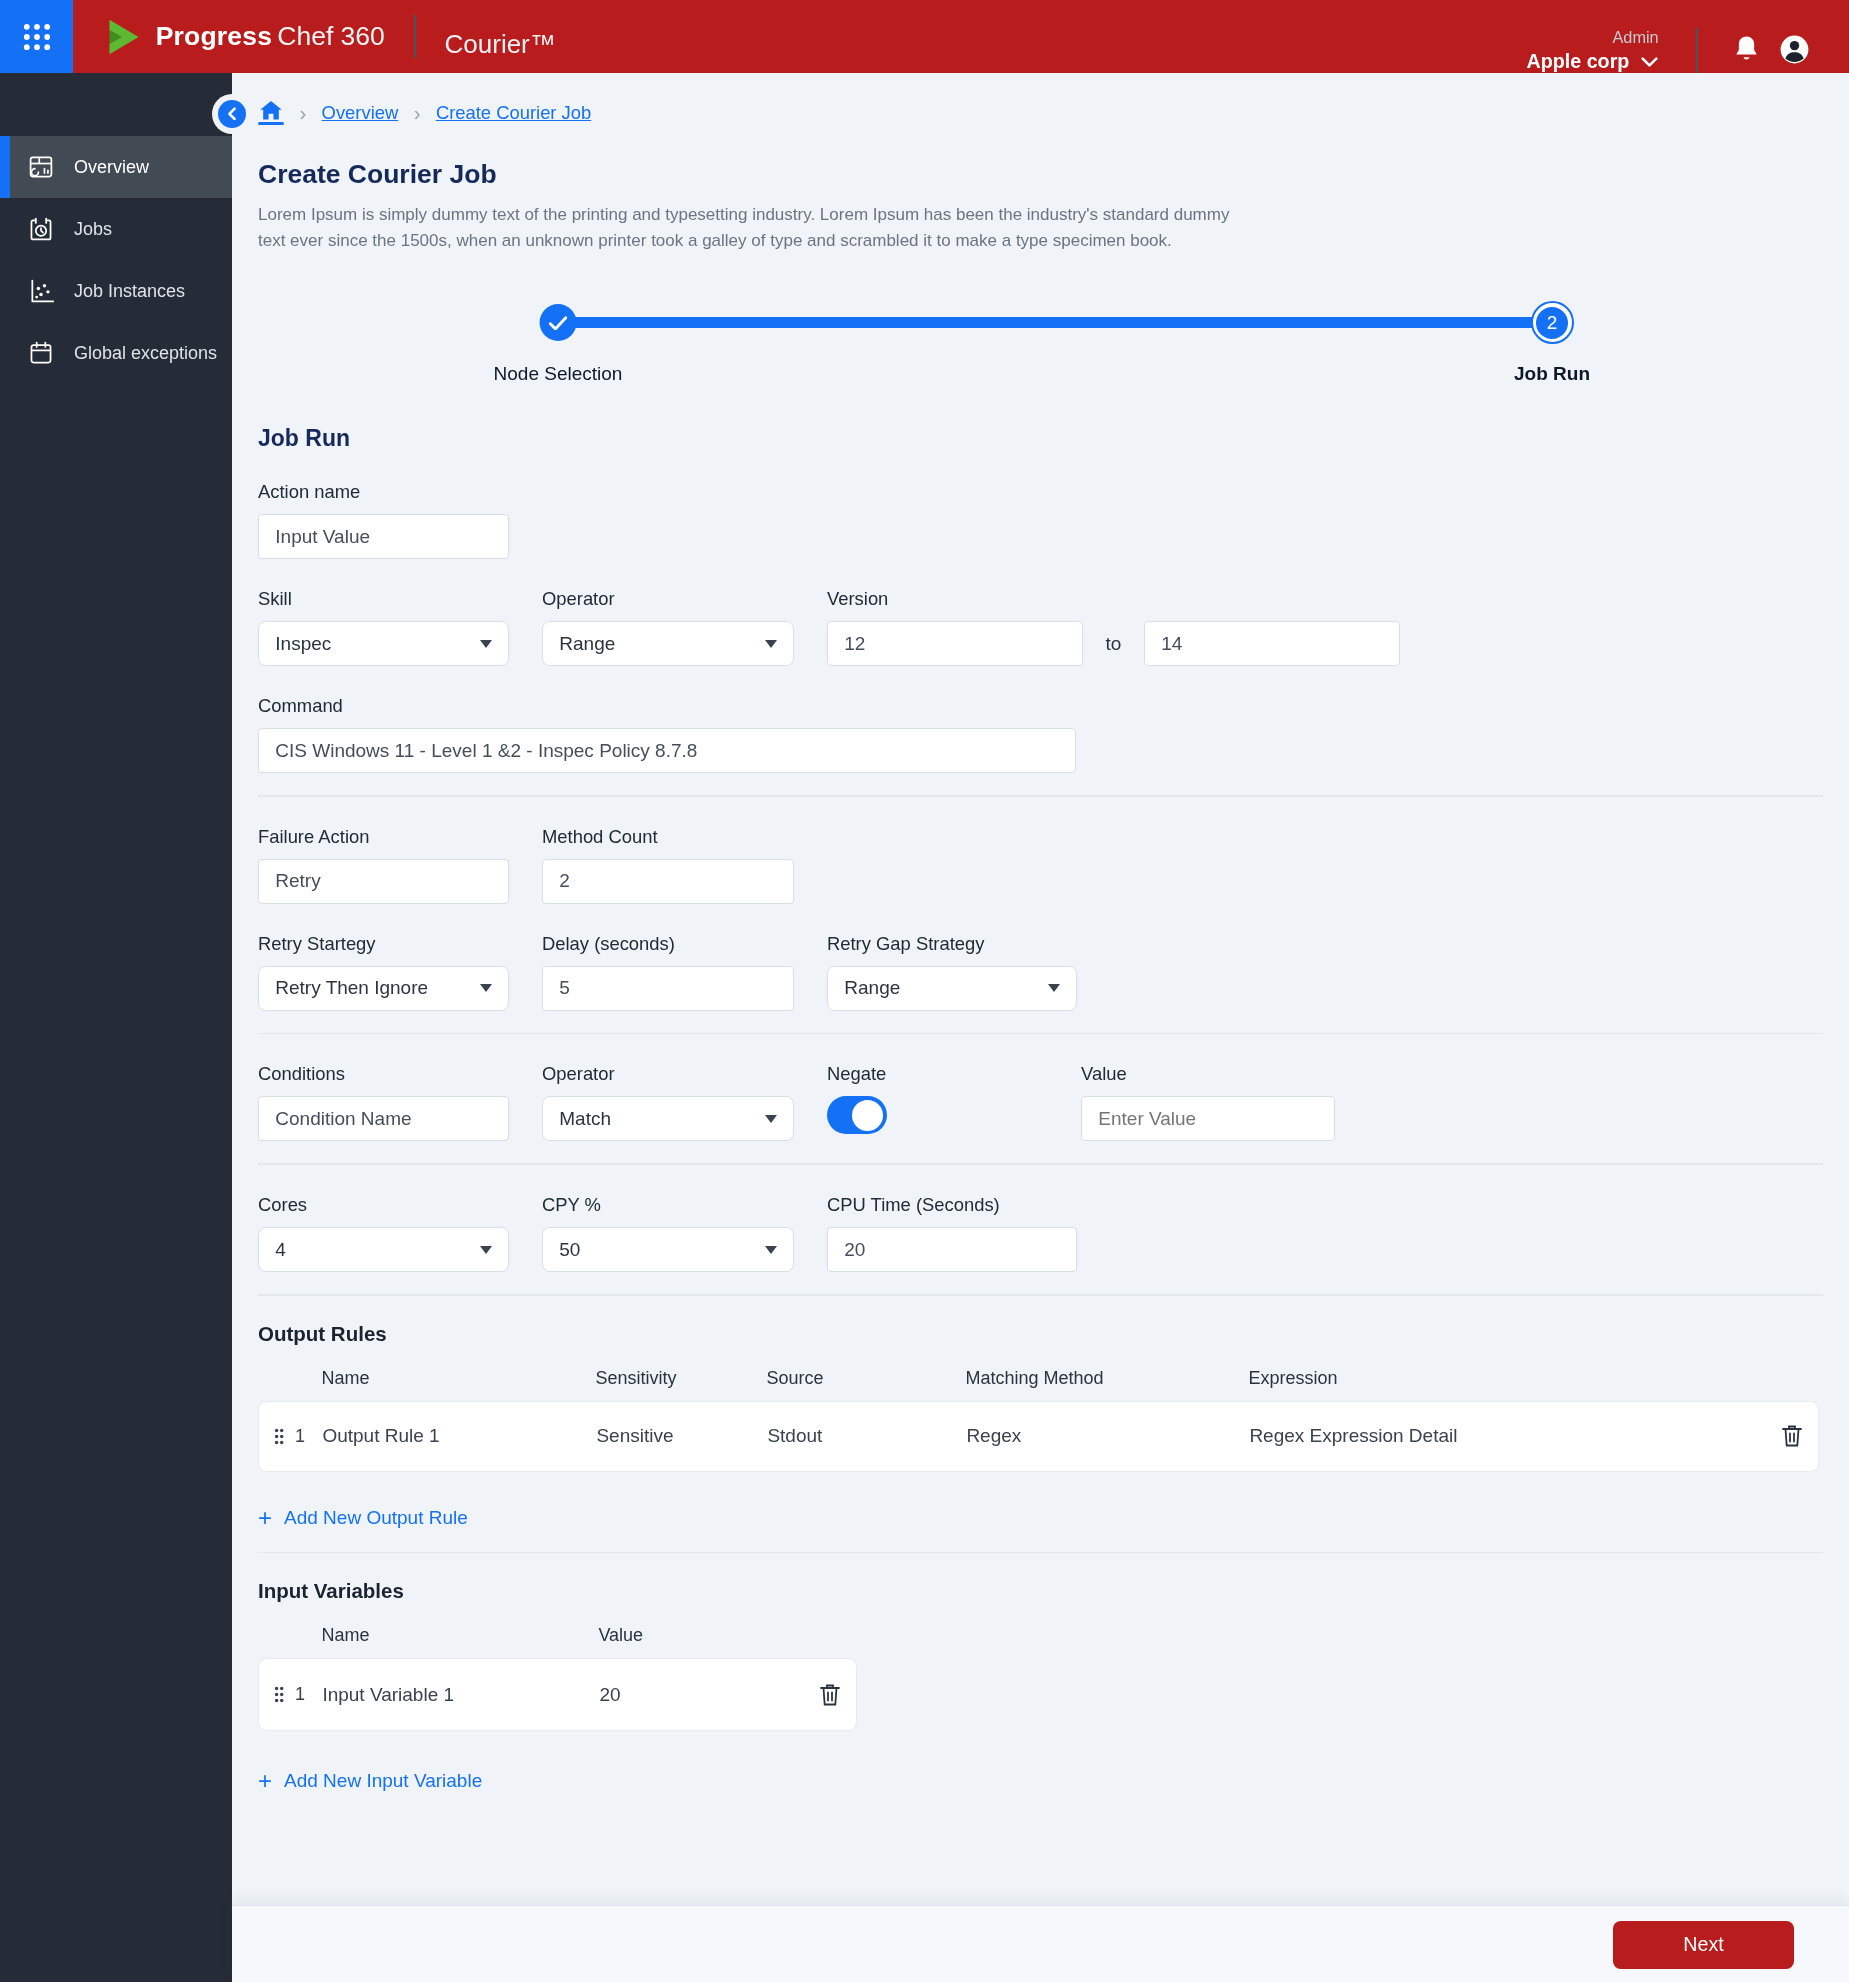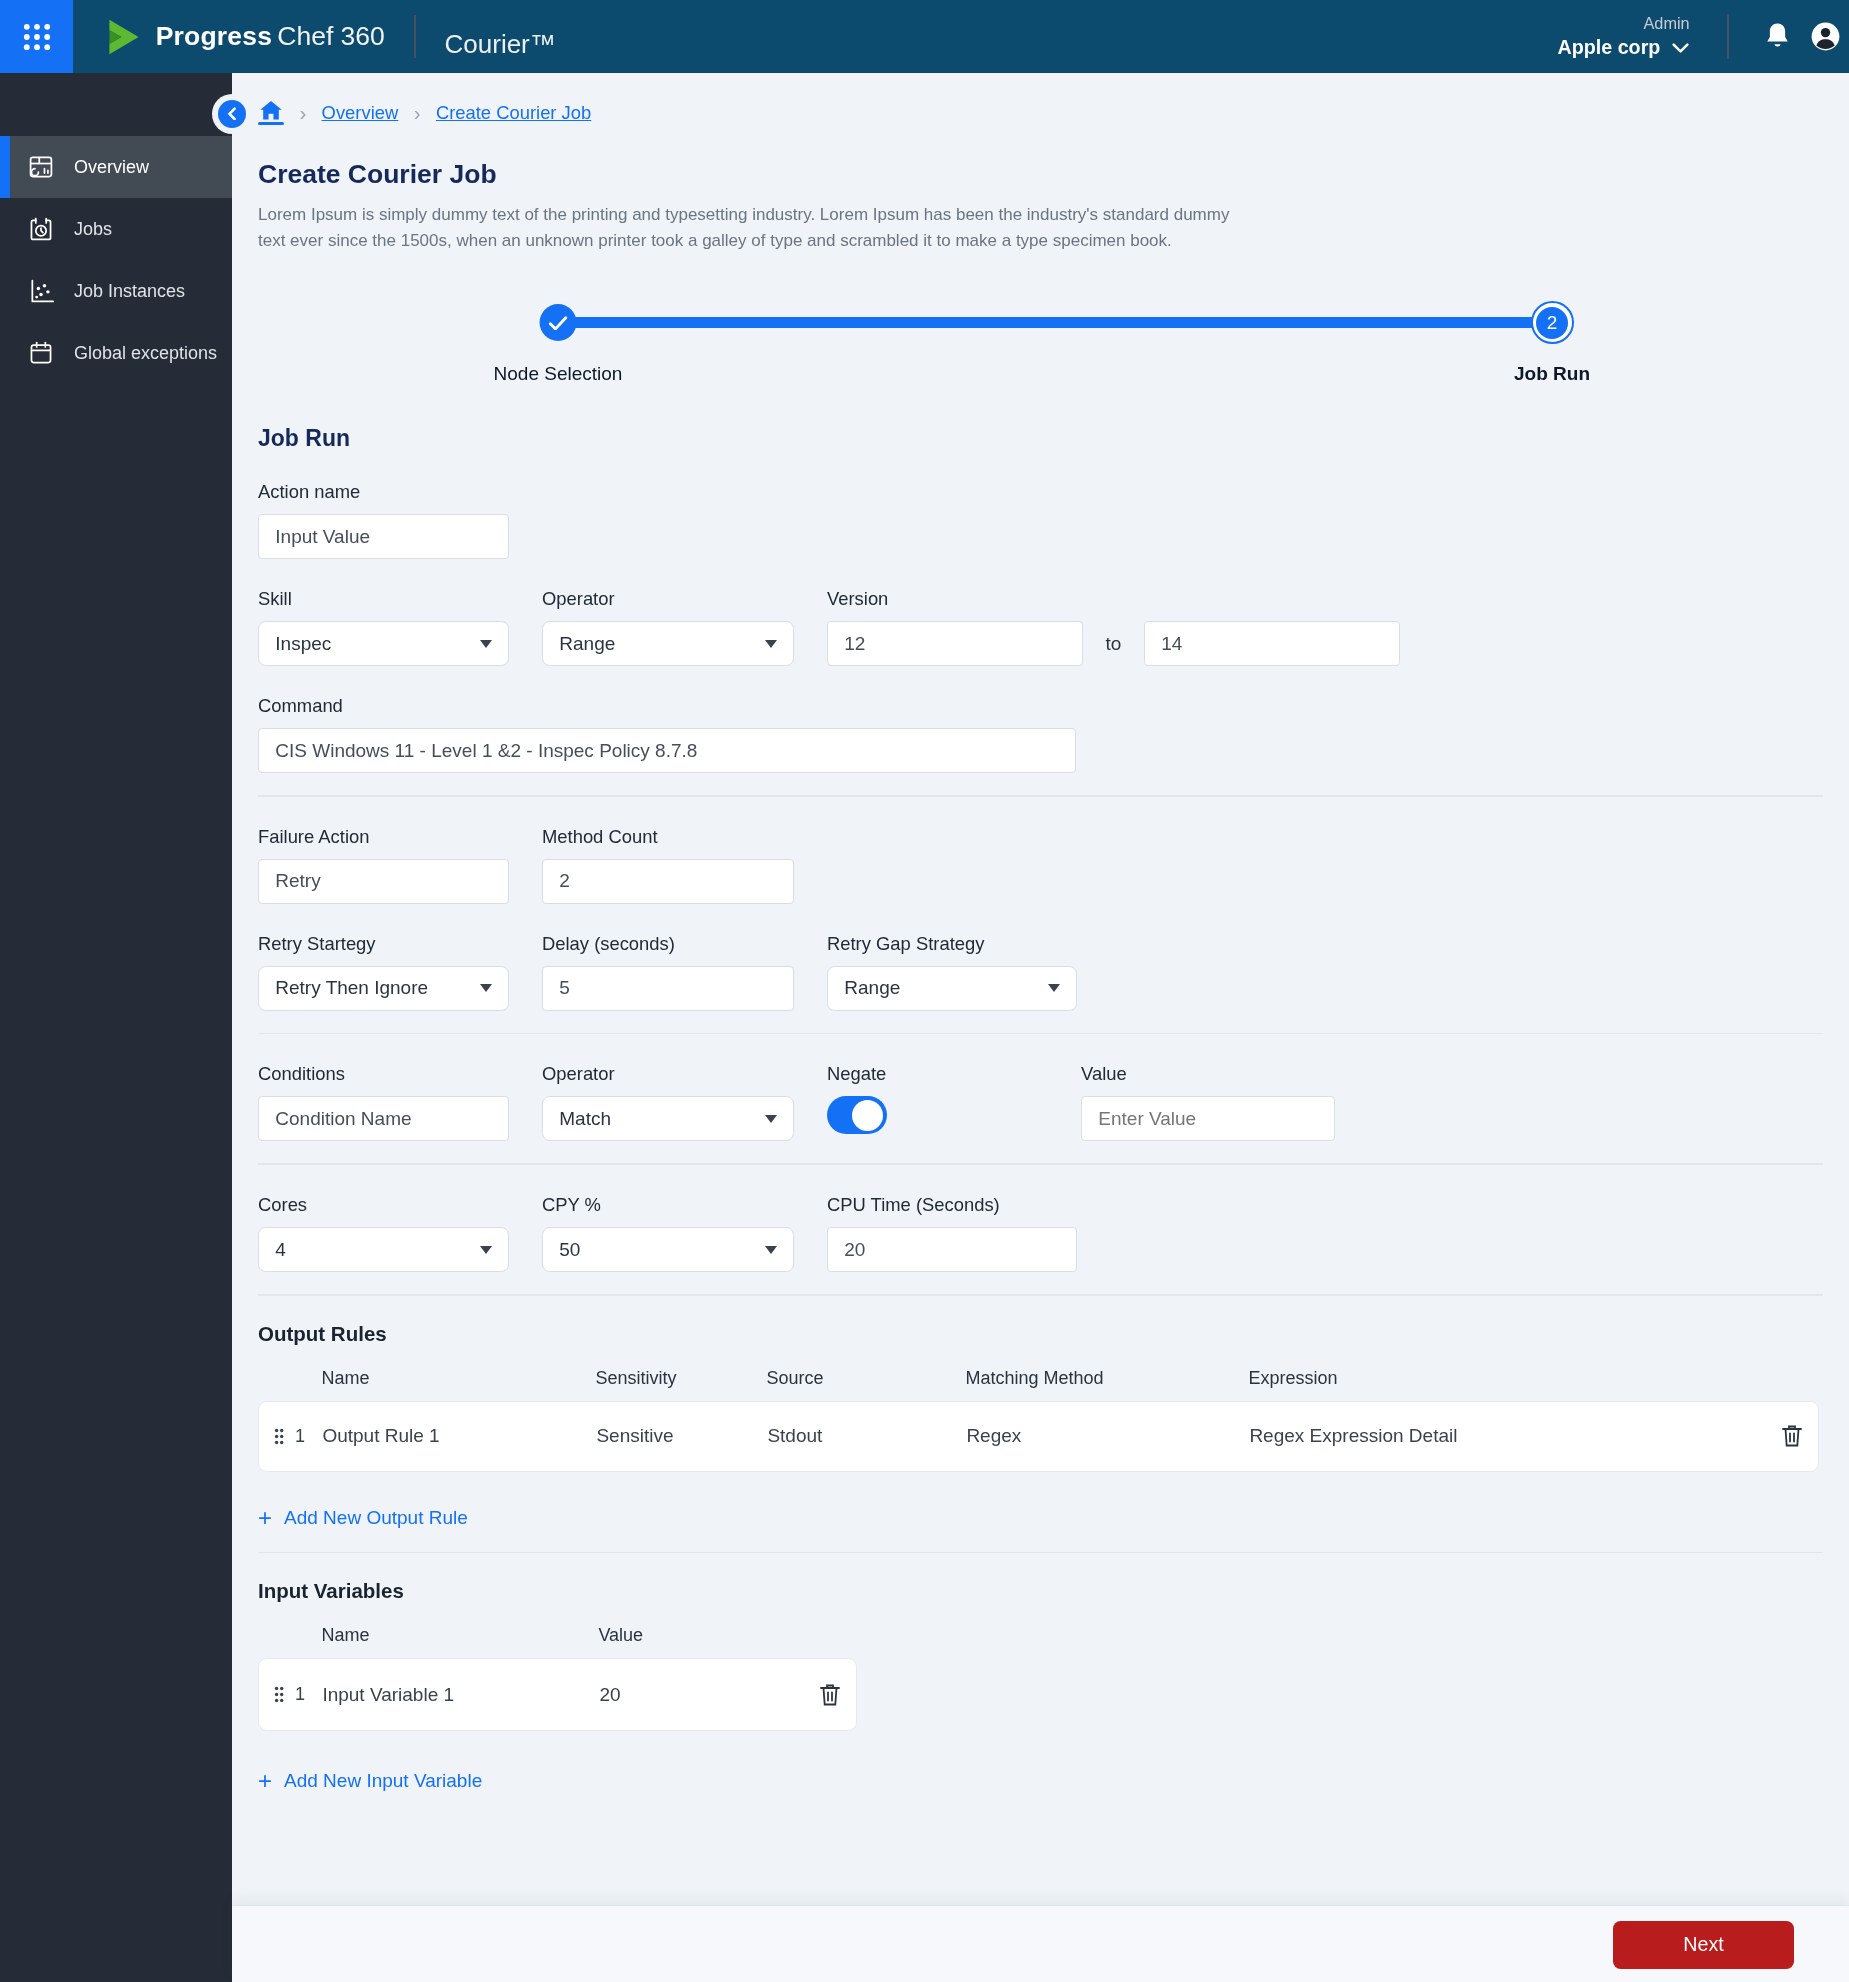--- a/index.html
+++ b/index.html
@@ -1,27 +1,27 @@
 <!DOCTYPE html>
 <html style="font-size:13.7px"><head>
 <meta charset="utf-8">
 <style>
   * { box-sizing: border-box; margin: 0; padding: 0; }
   html,body { width:1849px; height:1983px; overflow:hidden;
     font-family:"Liberation Sans", sans-serif; background:#f0f4f8; }
 
   
-  .header { display:flex; align-items:stretch; height:73px; background:#0c4a6e; color:#fff; }
+  .header { display:flex; align-items:stretch; height:73px; background:#b91c1c; color:#fff; }
   .app-launcher { width:73px; height:73px; background:#1470f4; display:flex; align-items:center; justify-content:center; flex:0 0 73px; cursor:pointer; }
   .brand-wrap { display:flex; align-items:center; padding-left:33px; gap:13.7px; }
   .brand-bold { font-size:26.5px; font-weight:700; letter-spacing:0.2px; }
   .brand-light { font-size:26.5px; font-weight:300; color:#f2f4f6; margin-left:5.1px; }
   .hdr-divider { width:1.7px; height:43px; background:#4a5260; margin:0 29px; align-self:center; }
   .product-name { font-size:26px; font-weight:300; color:#eef1f4; }
-  .hdr-right { margin-left:auto; display:flex; align-items:center; }
+  .hdr-right { margin-left:auto; display:flex; align-items:flex-end; padding-right:31px; }
   .org-block { text-align:right; margin-right:13.7px; }
   .org-role { font-size:16.3px; color:#c7ccd4; margin-bottom:3.4px; }
   .org-name-row { display:flex; align-items:center; gap:10.3px; font-size:19.7px; font-weight:700; cursor:pointer; }
   .hdr-divider2 { width:1.7px; height:45px; background:#4a5260; margin:0 24px; }
   .hdr-icon-btn { width:48px; height:48px; display:flex; align-items:center; justify-content:center; cursor:pointer; }
 
   
   .body-row { display:flex; height:1910px; }
   .sidebar { width:232px; flex:0 0 232px; background:#262c37; padding-top:63px; }
   .nav-item { position:relative; display:flex; align-items:center; height:62px; padding-left:26px; gap:19px; color:#dfe3e8; font-size:18px; cursor:pointer; }

